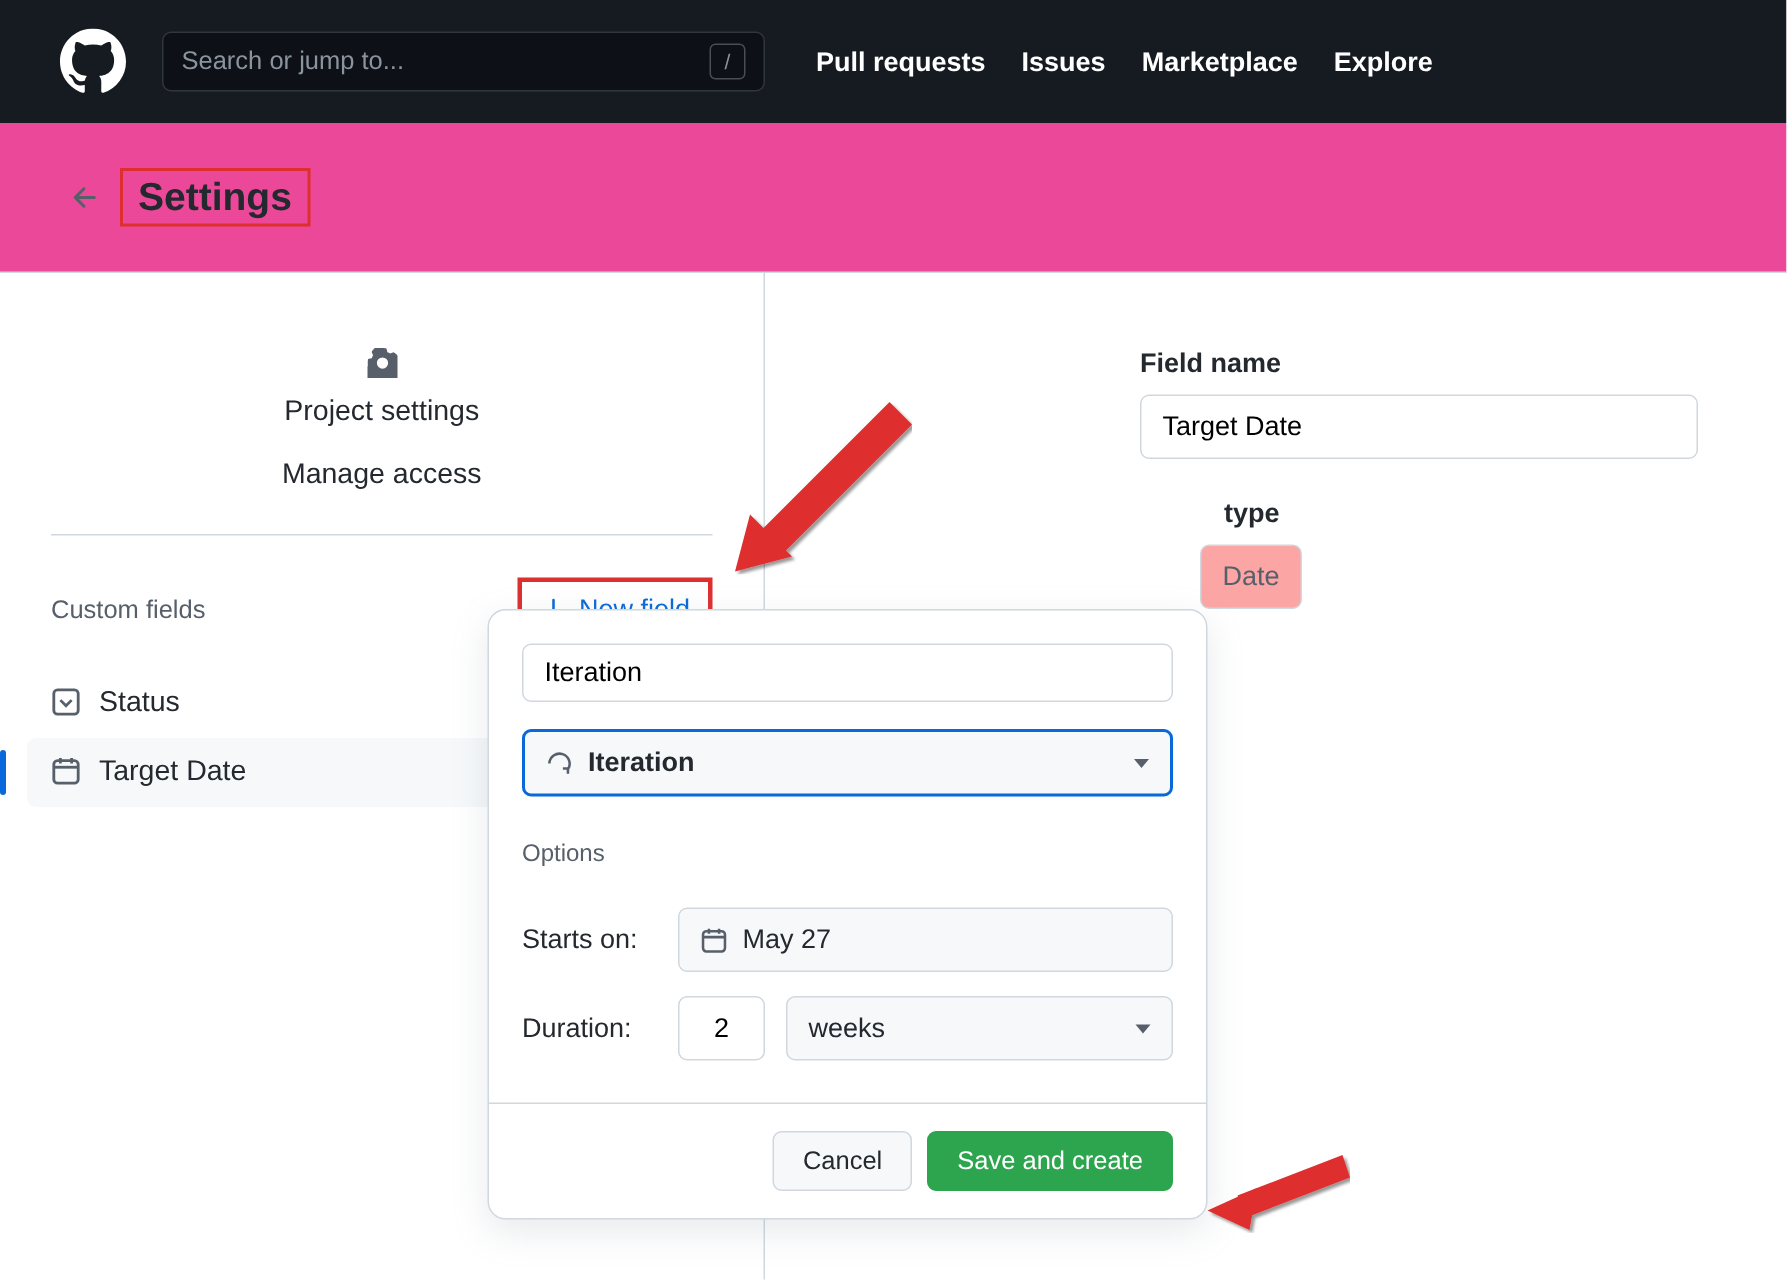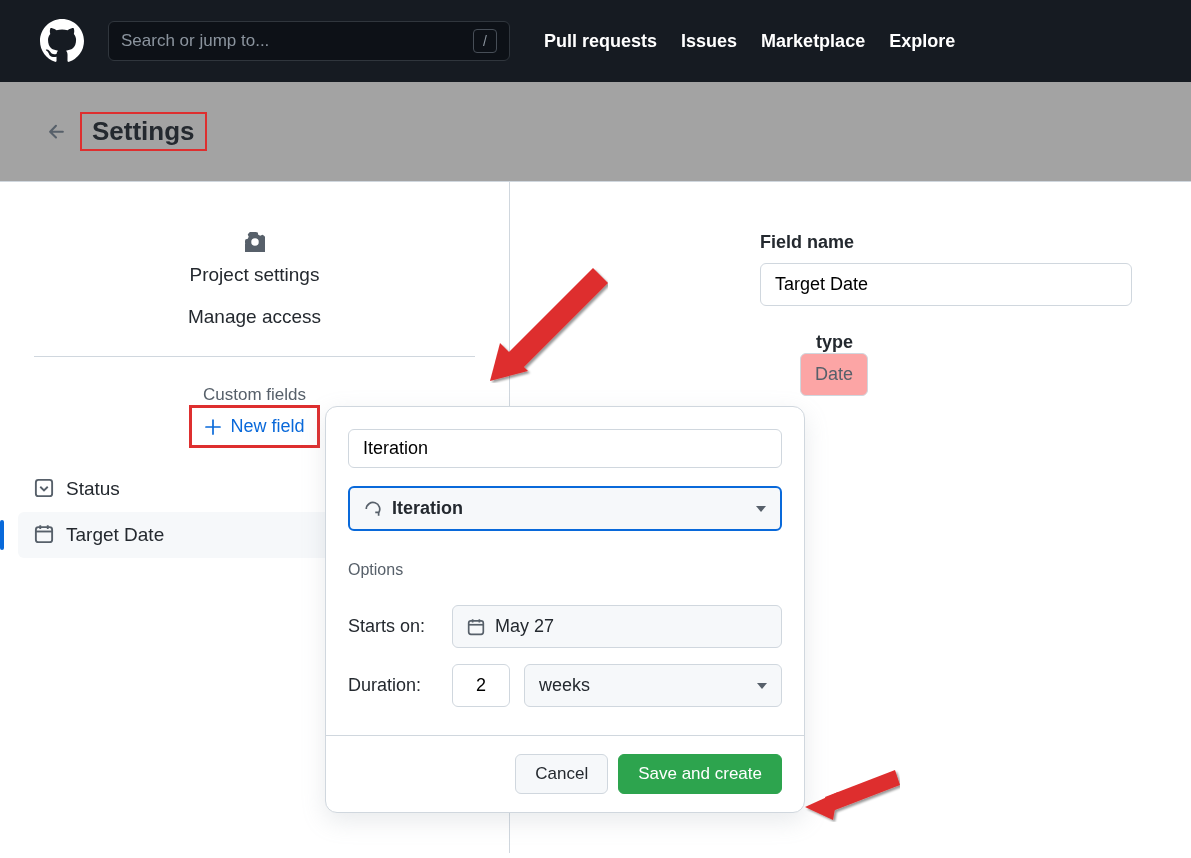--- a/index.html
+++ b/index.html
@@ -63,21 +63,21 @@
     .nav-link {
       color: #fff;
       font-size: 18px;
       font-weight: 600;
       cursor: pointer;
     }
 
     
     .title-bar {
       height: 100px;
-      background: #a3a3a3;
+      background: #ec4899;
       border-bottom: 1px solid #d0d7de;
       display: flex;
       align-items: center;
       padding: 0 46px;
       gap: 12px;
     }
     .back-arrow {
       width: 22px;
       height: 22px;
       color: #57606a;
@@ -120,21 +120,20 @@
       padding: 10px 0;
       font-size: 19px;
       cursor: pointer;
       flex-direction: column;
     }
     .custom-fields-header {
       display: flex;
       justify-content: space-between;
       align-items: center;
       margin-bottom: 18px;
-      flex-direction: column;
     }
     .custom-fields-label {
       font-size: 17px;
       color: #57606a;
     }
     .new-field-btn {
       display: flex;
       align-items: center;
       gap: 8px;
       color: #0969da;
@@ -186,20 +185,21 @@
       width: 372px;
       padding: 10px 14px;
       font-size: 18px;
       border: 1px solid #d0d7de;
       border-radius: 6px;
       margin-bottom: 26px;
     }
     .type-label {
       font-size: 18px;
       font-weight: 600;
+      margin-bottom: 10px;
       margin-left: 56px;
     }
     .type-value {
       display: inline-flex;
       align-items: center;
       gap: 8px;
       background: #fca5a5;
       border: 1px solid #d0d7de;
       border-radius: 6px;
       padding: 10px 14px;

